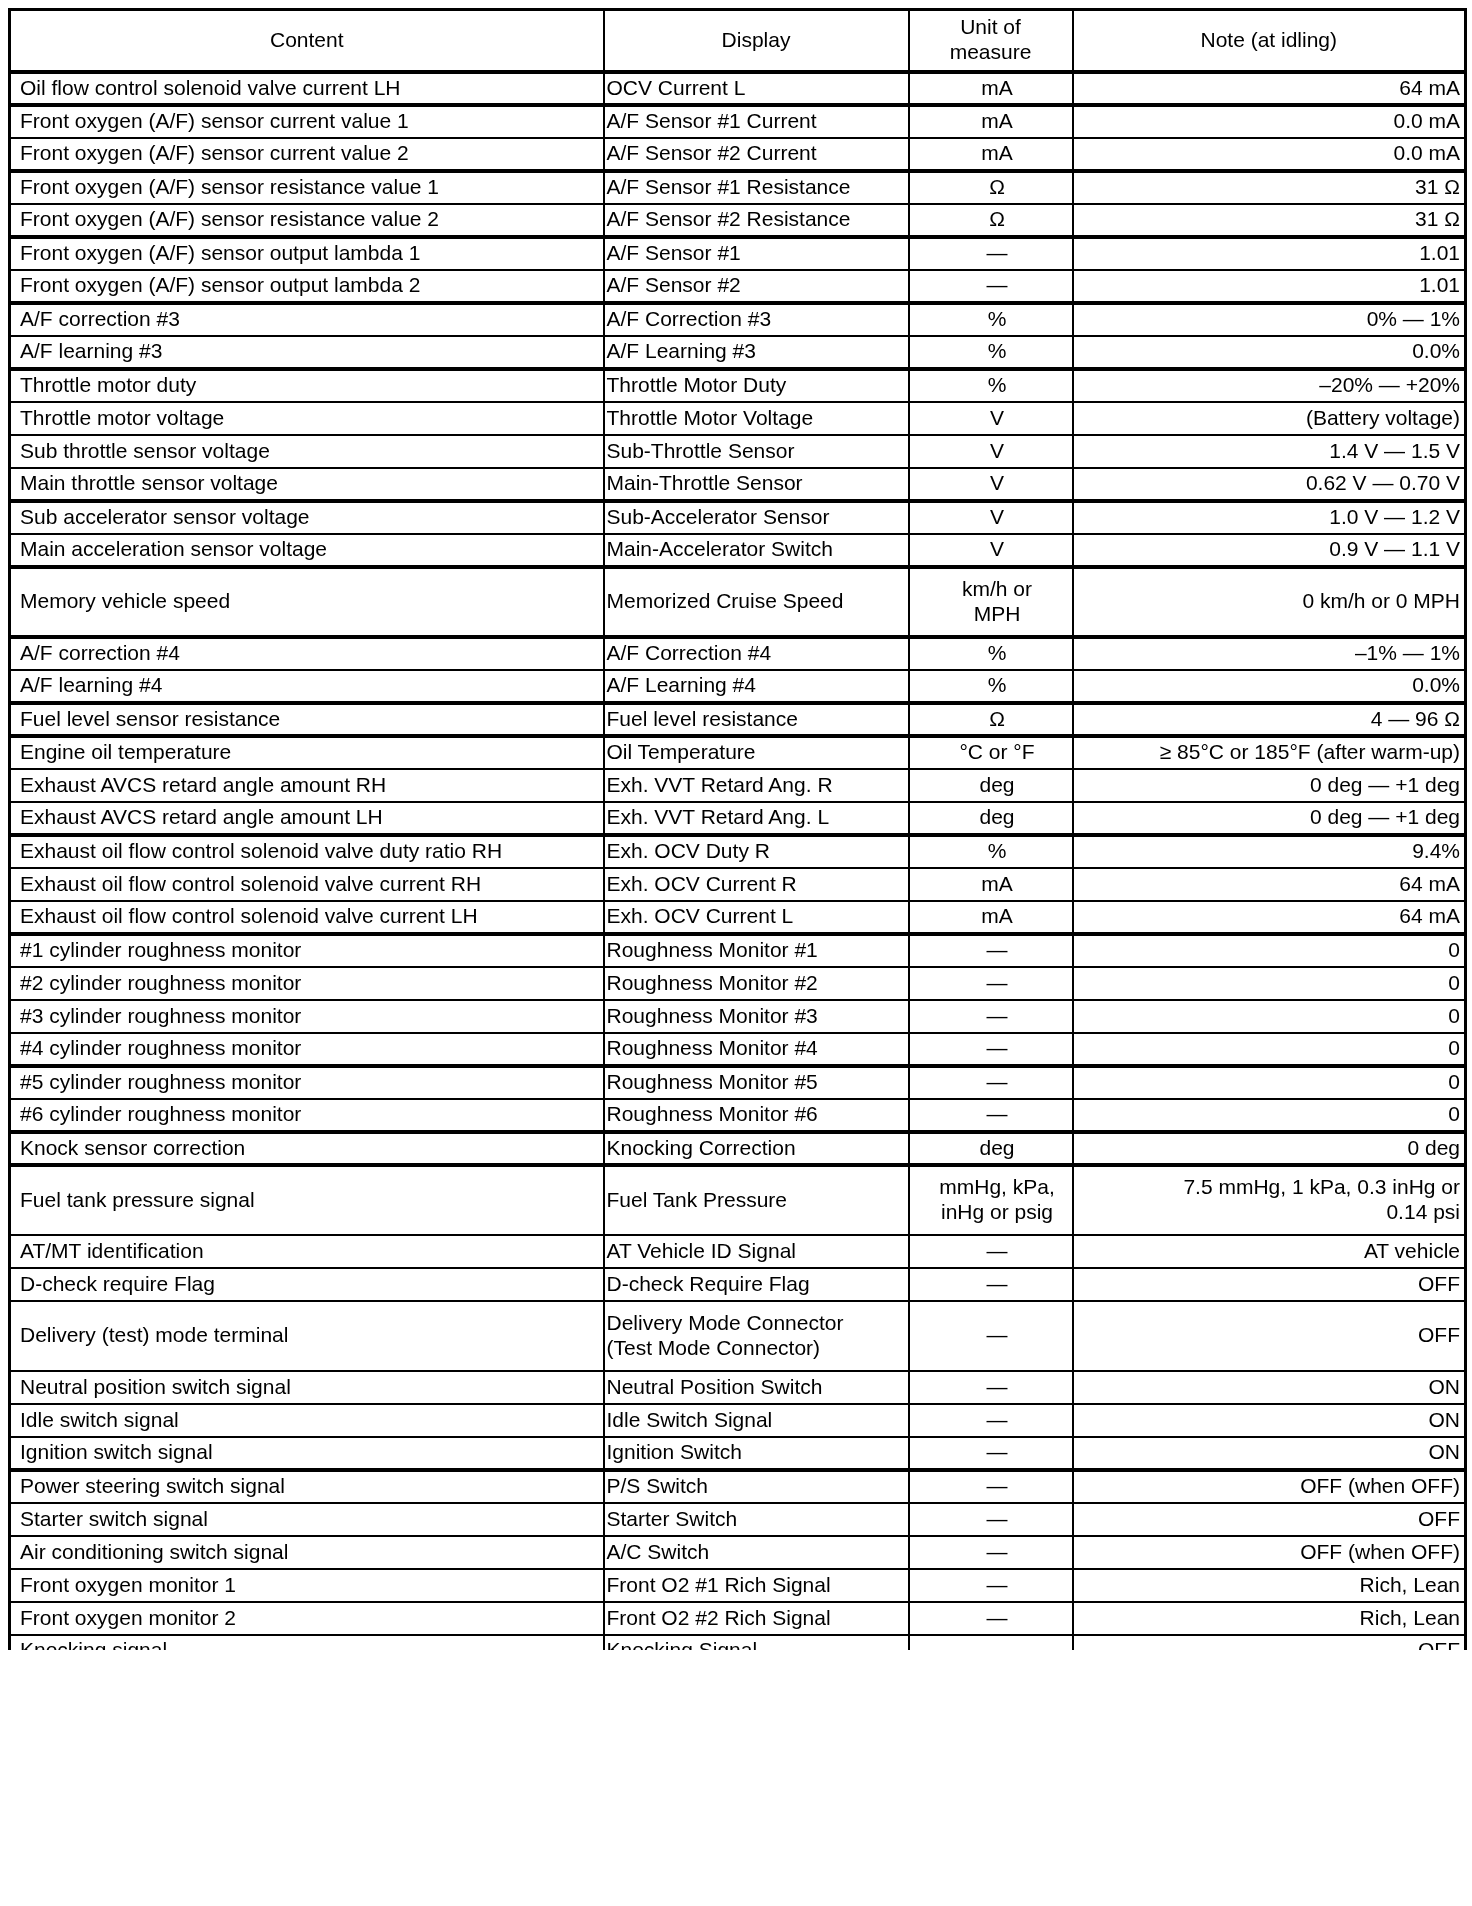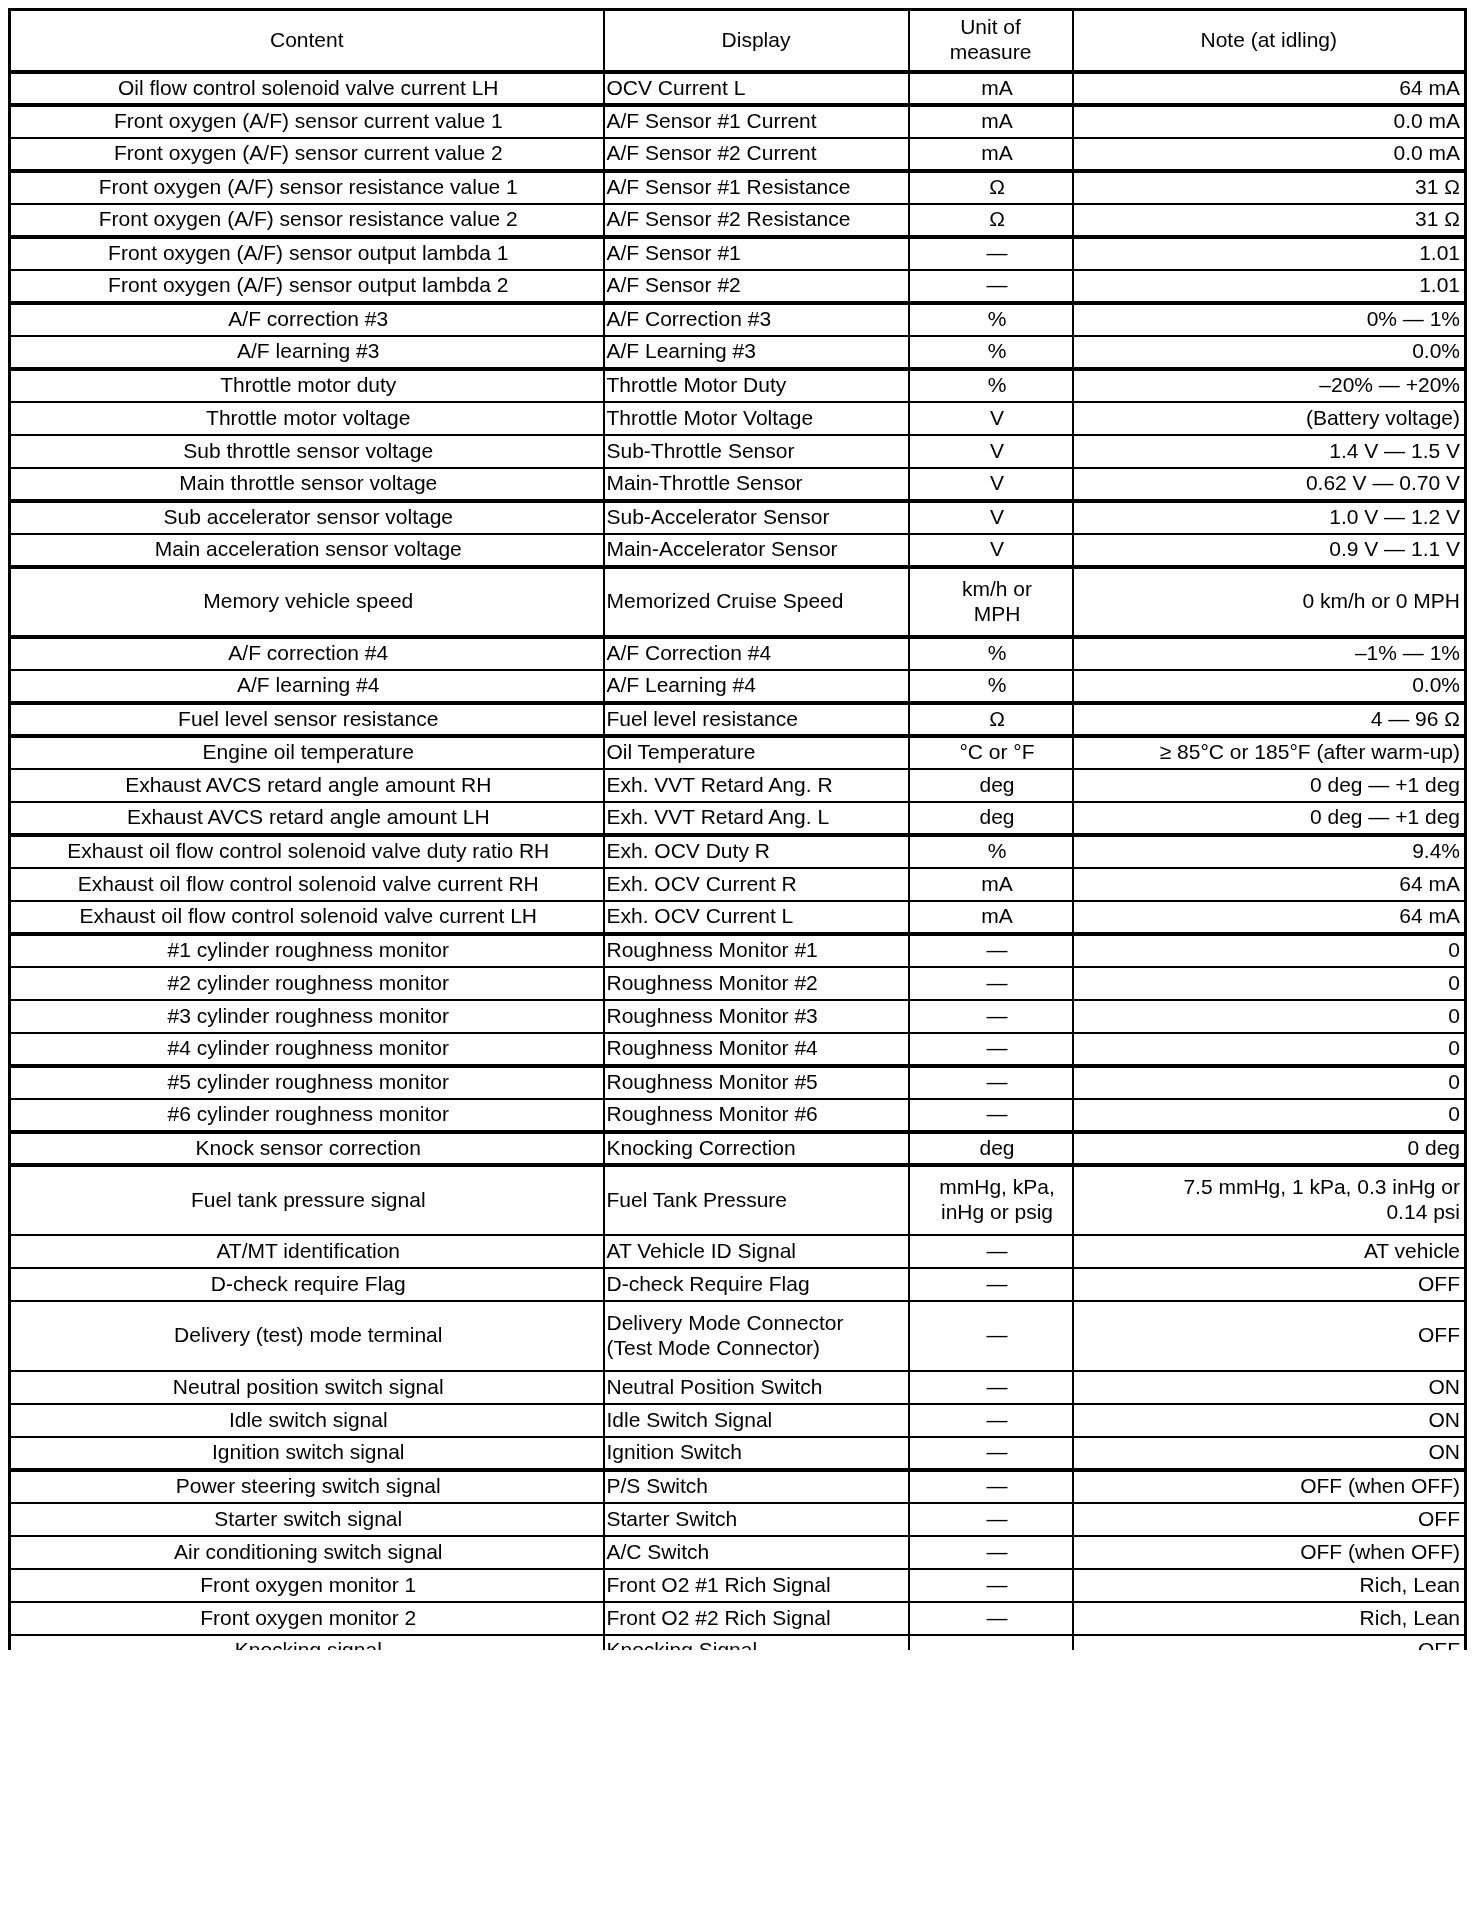--- a/index.html
+++ b/index.html
@@ -34,21 +34,21 @@
   .spec-table thead th {
     height: 62px;
     font-weight: normal;
     text-align: center;
     border-bottom-width: 4px;
     padding: 2px 6px;
   }
   .spec-table td { height: 33px; padding: 2px 6px; }
   .spec-table tr.tall td { height: 70px; }
   .spec-table tr.thick td { border-bottom-width: 4px; }
-  td.col-content { text-align: center; padding-left: 9px; }
+  td.col-content { text-align: left; padding-left: 9px; }
   td.col-display { text-align: left; padding-left: 2px; }
   td.col-unit    { text-align: center; padding-left: 16px; padding-right: 3px; }
   td.col-note    { text-align: right; padding-right: 4px; }
 </style>
 </head>
 <body>
 
 <div class="page">
   <table class="spec-table">
     <colgroup>
@@ -146,21 +146,21 @@
     <td class="col-note">0.62 V — 0.70 V</td>
   </tr>
         <tr>
     <td class="col-content">Sub accelerator sensor voltage</td>
     <td class="col-display">Sub-Accelerator Sensor</td>
     <td class="col-unit">V</td>
     <td class="col-note">1.0 V — 1.2 V</td>
   </tr>
         <tr class="thick">
     <td class="col-content">Main acceleration sensor voltage</td>
-    <td class="col-display">Main-Accelerator Sensor</td>
+    <td class="col-display">Main-Accelerator Switch</td>
     <td class="col-unit">V</td>
     <td class="col-note">0.9 V — 1.1 V</td>
   </tr>
         <tr class="tall thick">
     <td class="col-content">Memory vehicle speed</td>
     <td class="col-display">Memorized Cruise Speed</td>
     <td class="col-unit">km/h or
 MPH</td>
     <td class="col-note">0 km/h or 0 MPH</td>
   </tr>

